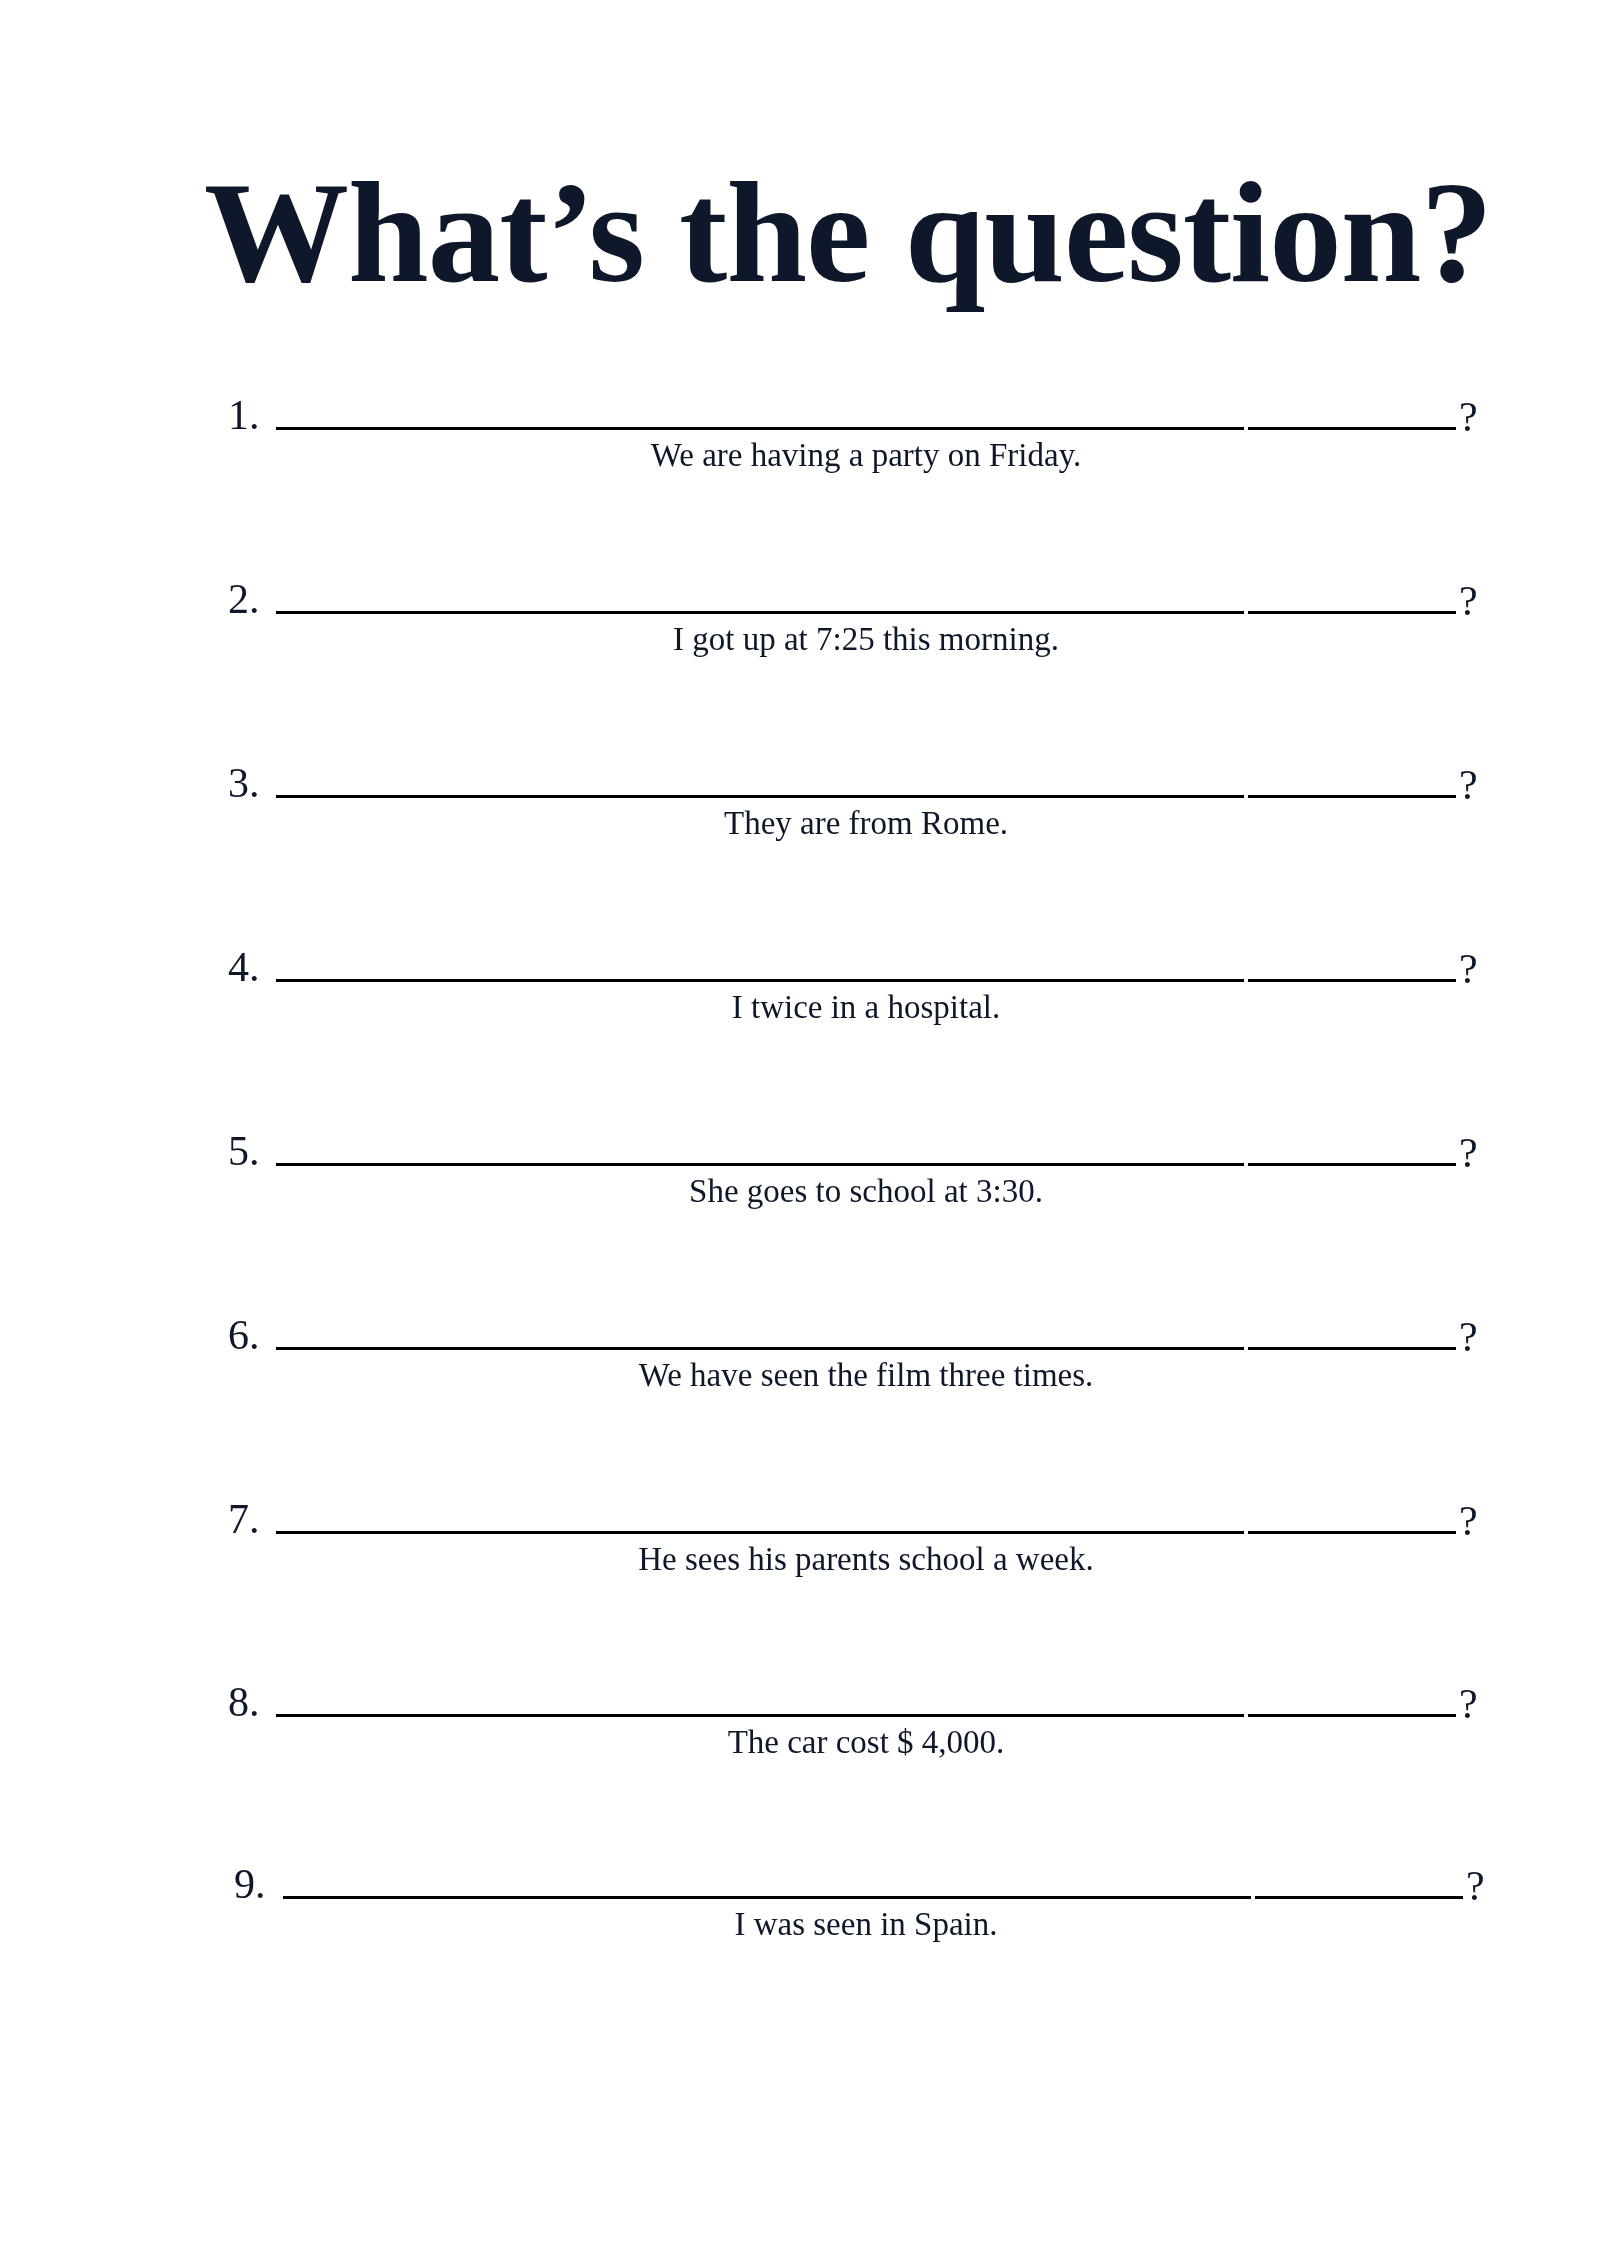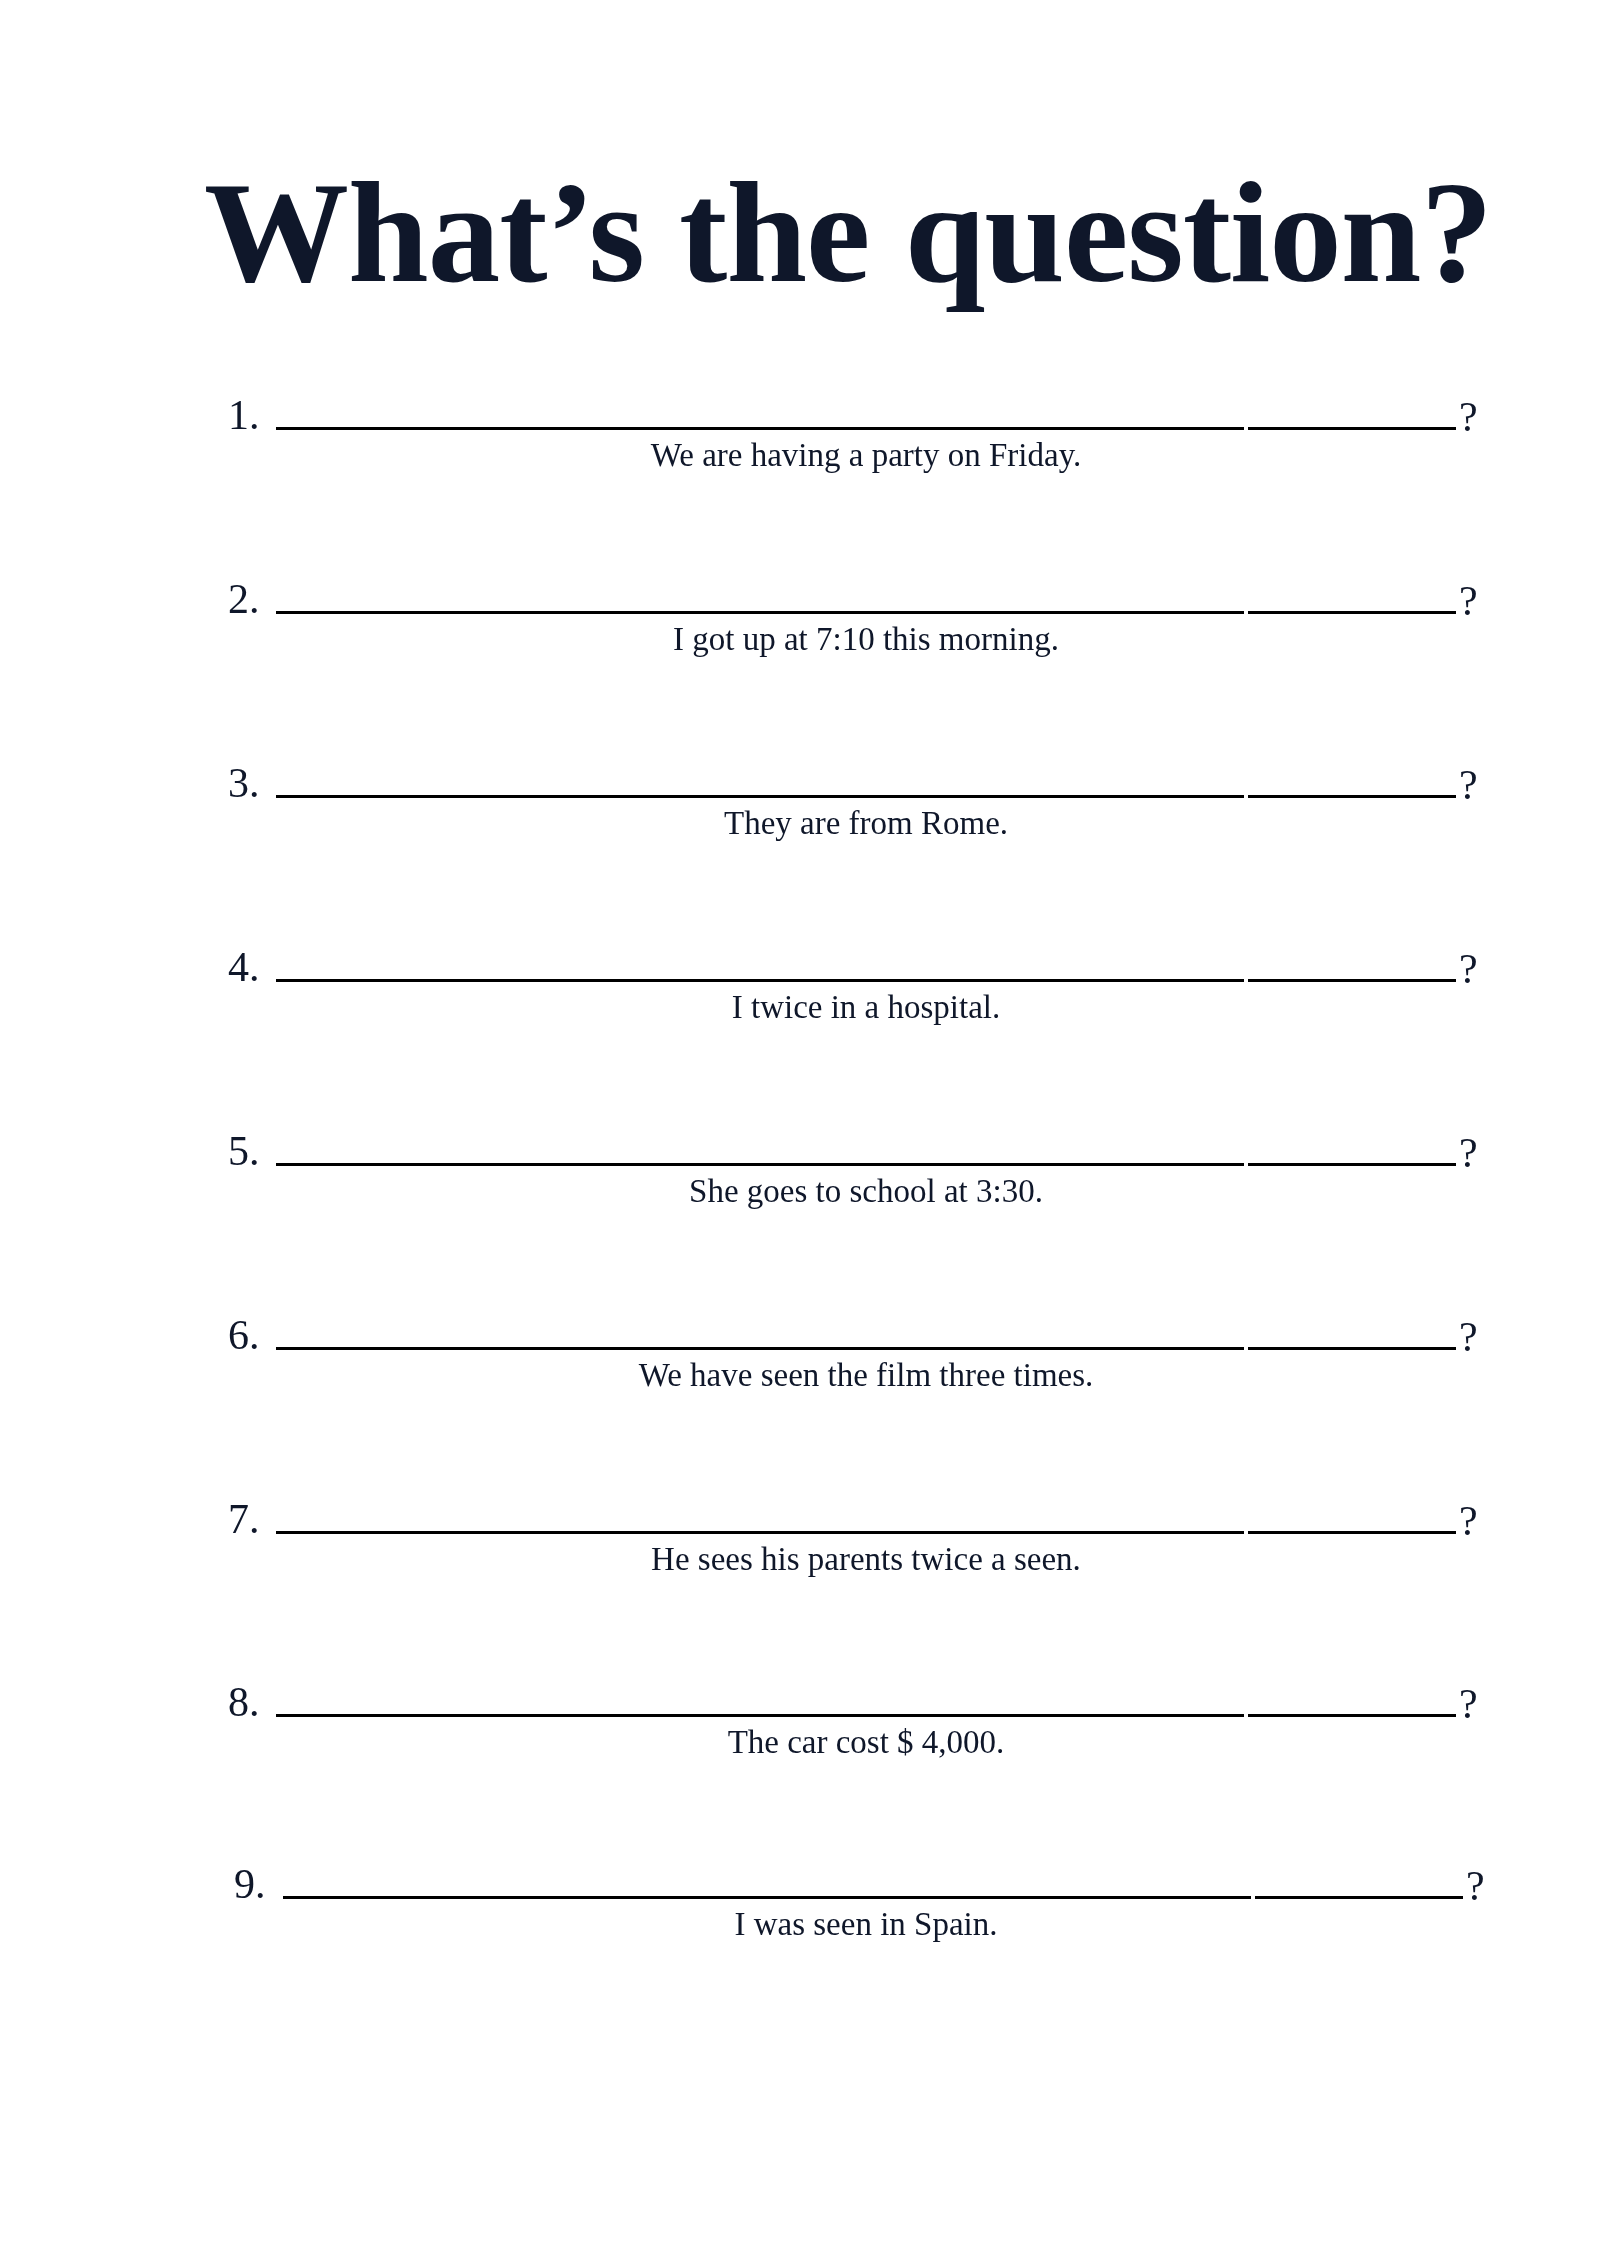--- a/index.html
+++ b/index.html
@@ -96,21 +96,21 @@
     <span class="seg seg2"></span>
     <span class="q-mark">?</span>
     <div class="answer">We are having a party on Friday.</div>
   </div>
 
   <div class="item i2">
     <span class="q-num">2.</span>
     <span class="seg seg1"></span>
     <span class="seg seg2"></span>
     <span class="q-mark">?</span>
-    <div class="answer">I got up at 7:10 this morning.</div>
+    <div class="answer">I got up at 7:25 this morning.</div>
   </div>
 
   <div class="item i3">
     <span class="q-num">3.</span>
     <span class="seg seg1"></span>
     <span class="seg seg2"></span>
     <span class="q-mark">?</span>
     <div class="answer">They are from Rome.</div>
   </div>
 
@@ -136,21 +136,21 @@
     <span class="seg seg2"></span>
     <span class="q-mark">?</span>
     <div class="answer">We have seen the film three times.</div>
   </div>
 
   <div class="item i7">
     <span class="q-num">7.</span>
     <span class="seg seg1"></span>
     <span class="seg seg2"></span>
     <span class="q-mark">?</span>
-    <div class="answer">He sees his parents twice a seen.</div>
+    <div class="answer">He sees his parents school a week.</div>
   </div>
 
   <div class="item i8">
     <span class="q-num">8.</span>
     <span class="seg seg1"></span>
     <span class="seg seg2"></span>
     <span class="q-mark">?</span>
     <div class="answer">The car cost $ 4,000.</div>
   </div>
 

